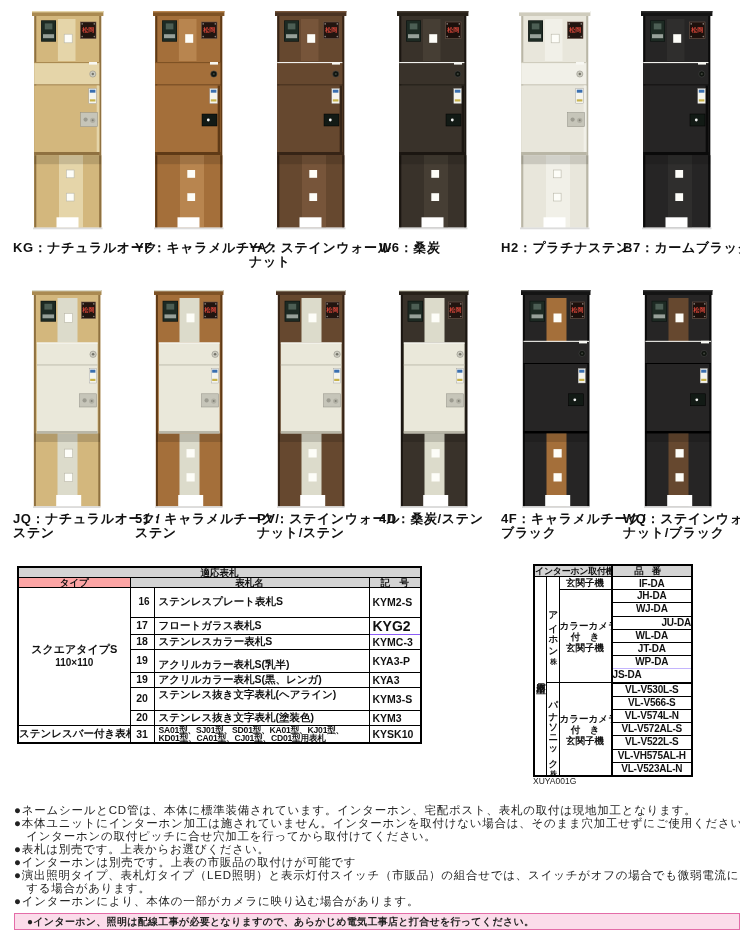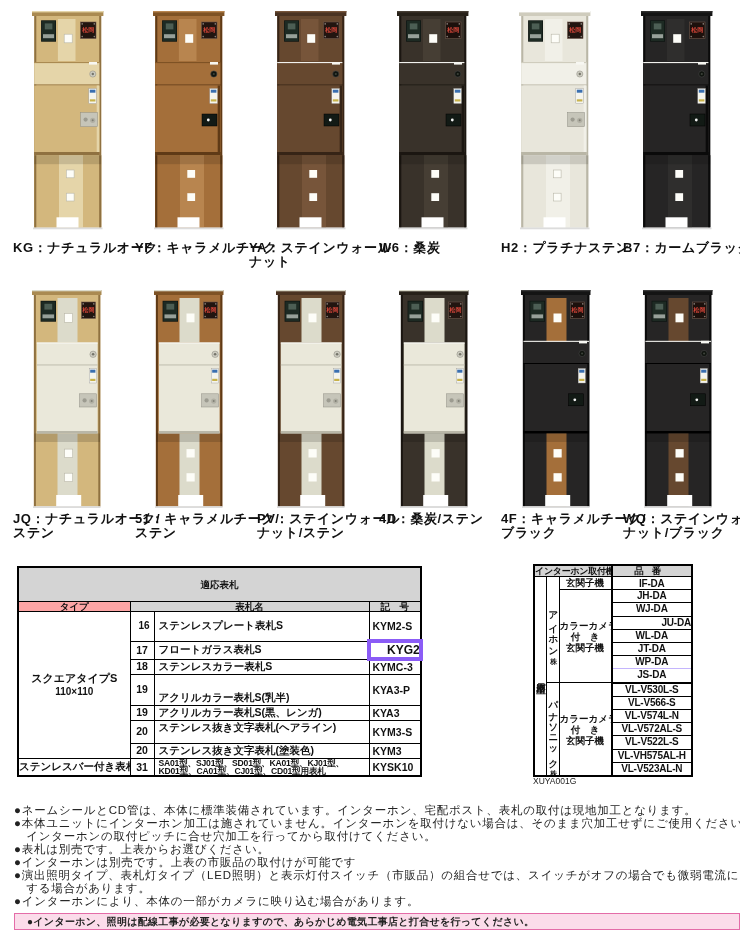--- a/index.html
+++ b/index.html
@@ -705,46 +705,46 @@
 
 <table style="position:absolute;left:17px;top:566px;width:403px;border:2px solid #000;table-layout:fixed">
     <colgroup>
       <col style="width:112px">
       <col style="width:24px">
       <col style="width:215px">
       <col style="width:52px">
     </colgroup>
     <tbody>
       <tr>
-        <td colspan="4" style="background:#d4d4d4;border:1px solid #000;height:8px;line-height:9px;font-size:9.5px;text-align:center;padding:12px">適応表札</td>
+        <td colspan="4" style="background:#d4d4d4;border:1px solid #000;height:8px;line-height:9px;font-size:9.5px;text-align:center;padding:0">適応表札</td>
       </tr>
       <tr>
         <td style="background:#fca5a5;border:1px solid #000;height:8px;line-height:9px;font-size:9.5px;text-align:center;padding:0;width:110px">タイプ</td>
         <td colspan="2" style="background:#d4d4d4;border:1px solid #000;line-height:9px;font-size:9.5px;text-align:center;padding:0">表札名</td>
         <td style="background:#d4d4d4;border:1px solid #000;line-height:9px;font-size:9.5px;text-align:center;padding:0;width:50px">記　号</td>
       </tr>
       <tr>
         <td rowspan="7" style="border:1px solid #000;text-align:center;font-size:11px;padding:0;line-height:13px">スクエアタイプS<br><span style="font-size:10px">110×110</span></td>
         <td style="border:1px solid #000;height:12.6px;line-height:12.6px;font-size:10px;text-align:center;padding:8px;width:22px">16</td>
         <td style="border:1px solid #000;font-size:10.5px;padding:0 0 0 4px">ステンレスプレート表札S</td>
         <td style="border:1px solid #000;font-size:10.5px;padding:0 0 0 3px">KYM2-S</td>
       </tr>
       <tr>
         <td style="border:1px solid #000;height:12.6px;line-height:12.6px;font-size:10.5px;text-align:center;padding:0;width:22px">17</td>
         <td style="border:1px solid #000;font-size:10.5px;padding:0 0 0 4px">フロートガラス表札S</td>
-        <td style="border:4px solid #8b5cf6;font-size:12px;padding:0 0 0 16px">KYG2</td>
+        <td style="border:1px solid #8b5cf6;font-size:14px;padding:0 0 0 3px">KYG2</td>
       </tr>
       <tr>
         <td style="border:1px solid #000;height:12.6px;line-height:12.6px;font-size:10.5px;text-align:center;padding:0;width:22px">18</td>
         <td style="border:1px solid #000;font-size:10.5px;padding:0 0 0 4px">ステンレスカラー表札S</td>
         <td style="border:1px solid #000;font-size:10.5px;padding:0 0 0 3px">KYMC-3</td>
       </tr>
       <tr>
         <td style="border:1px solid #000;height:12.6px;line-height:12.6px;font-size:10.5px;text-align:center;padding:0;width:22px">19</td>
-        <td style="border:1px solid #000;font-size:10.5px;padding:16px 0 0 4px">アクリルカラー表札S(乳半)</td>
+        <td style="border:1px solid #000;font-size:10.5px;padding:8px 0 0 4px">アクリルカラー表札S(乳半)</td>
         <td style="border:1px solid #000;font-size:10.5px;padding:0 0 0 3px">KYA3-P</td>
       </tr>
       <tr>
         <td style="border:1px solid #000;height:12.6px;line-height:12.6px;font-size:10.5px;text-align:center;padding:0;width:22px">19</td>
         <td style="border:1px solid #000;font-size:10.5px;padding:0 0 0 4px">アクリルカラー表札S(黒、レンガ)</td>
         <td style="border:1px solid #000;font-size:10.5px;padding:0 0 0 3px">KYA3</td>
       </tr>
       <tr>
         <td style="border:1px solid #000;height:12.6px;line-height:12.6px;font-size:10.5px;text-align:center;padding:0;width:22px">20</td>
         <td style="border:1px solid #000;font-size:10.5px;padding:0 0 8px 4px">ステンレス抜き文字表札(ヘアライン)</td>
@@ -795,21 +795,21 @@
       <tr>
         <td style="border:1px solid #000;height:12.2px;line-height:12.2px;font-size:10px;letter-spacing:-0.2px;text-align:center;padding:0">WL-DA</td>
       </tr>
       <tr>
         <td style="border:1px solid #000;height:12.2px;line-height:12.2px;font-size:10px;letter-spacing:-0.2px;text-align:center;padding:0">JT-DA</td>
       </tr>
       <tr>
         <td style="border:1px solid #c4b5fd;height:12.2px;line-height:12.2px;font-size:10px;letter-spacing:-0.2px;text-align:center;padding:0">WP-DA</td>
       </tr>
       <tr>
-        <td style="border:1px solid #000;border-bottom:2px solid #000;height:12.2px;line-height:12.2px;font-size:10px;letter-spacing:-0.2px;text-align:center;padding:0">JS-DA</td>
+        <td style="border:1px solid #000;border-bottom:2px solid #000;height:12.2px;line-height:12.2px;font-size:10px;letter-spacing:-0.2px;padding:0">JS-DA</td>
       </tr>
       <tr>
         <td rowspan="7" style="border:1px solid #000;font-size:9.5px;text-align:center;padding:0;writing-mode:vertical-rl;text-orientation:upright;letter-spacing:1px;">パナソニック<span style="font-size:7px">株</span></td>
         <td rowspan="7" style="border:1px solid #000;border-right:2px solid #000;font-size:9.5px;text-align:center;padding:0;line-height:11px">カラーカメラ<br>付　き<br>玄関子機</td>
         <td style="border:1px solid #000;height:12.2px;line-height:12.2px;font-size:10px;letter-spacing:-0.2px;text-align:center;padding:0">VL-V530L-S</td>
       </tr>
       <tr>
         <td style="border:1px solid #000;height:12.2px;line-height:12.2px;font-size:10px;letter-spacing:-0.2px;text-align:center;padding:0">VL-V566-S</td>
       </tr>
       <tr>

